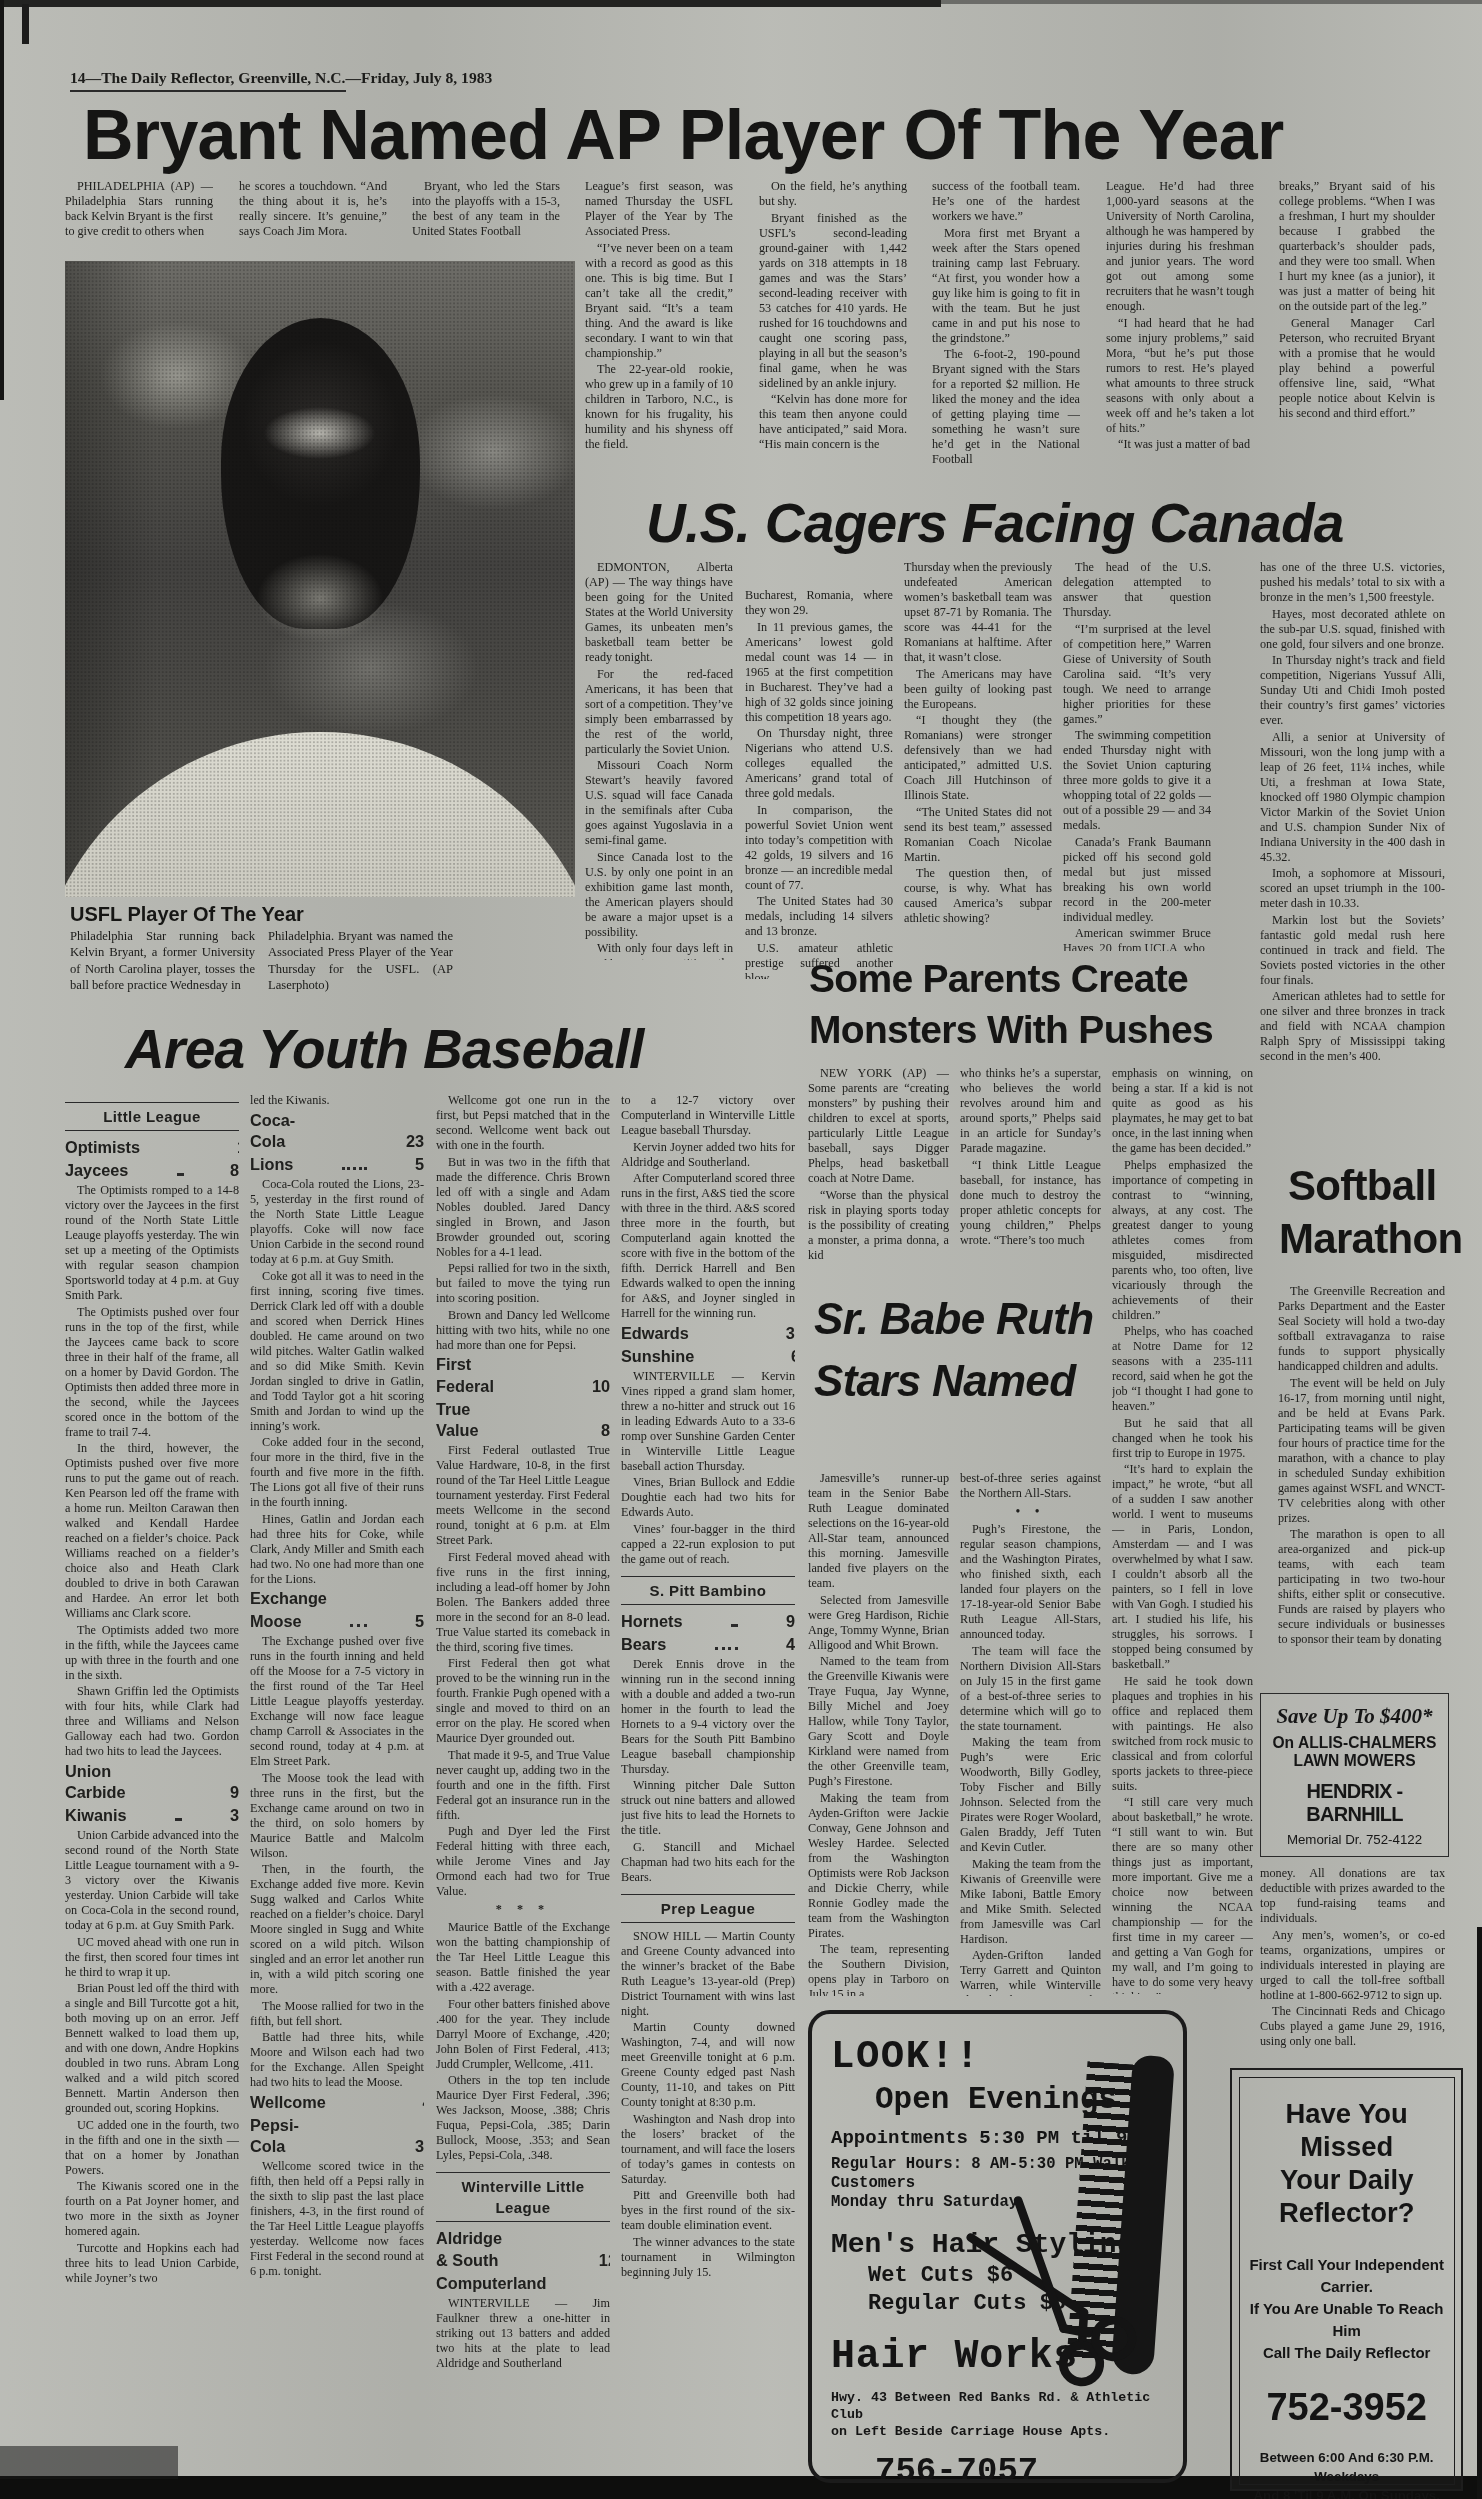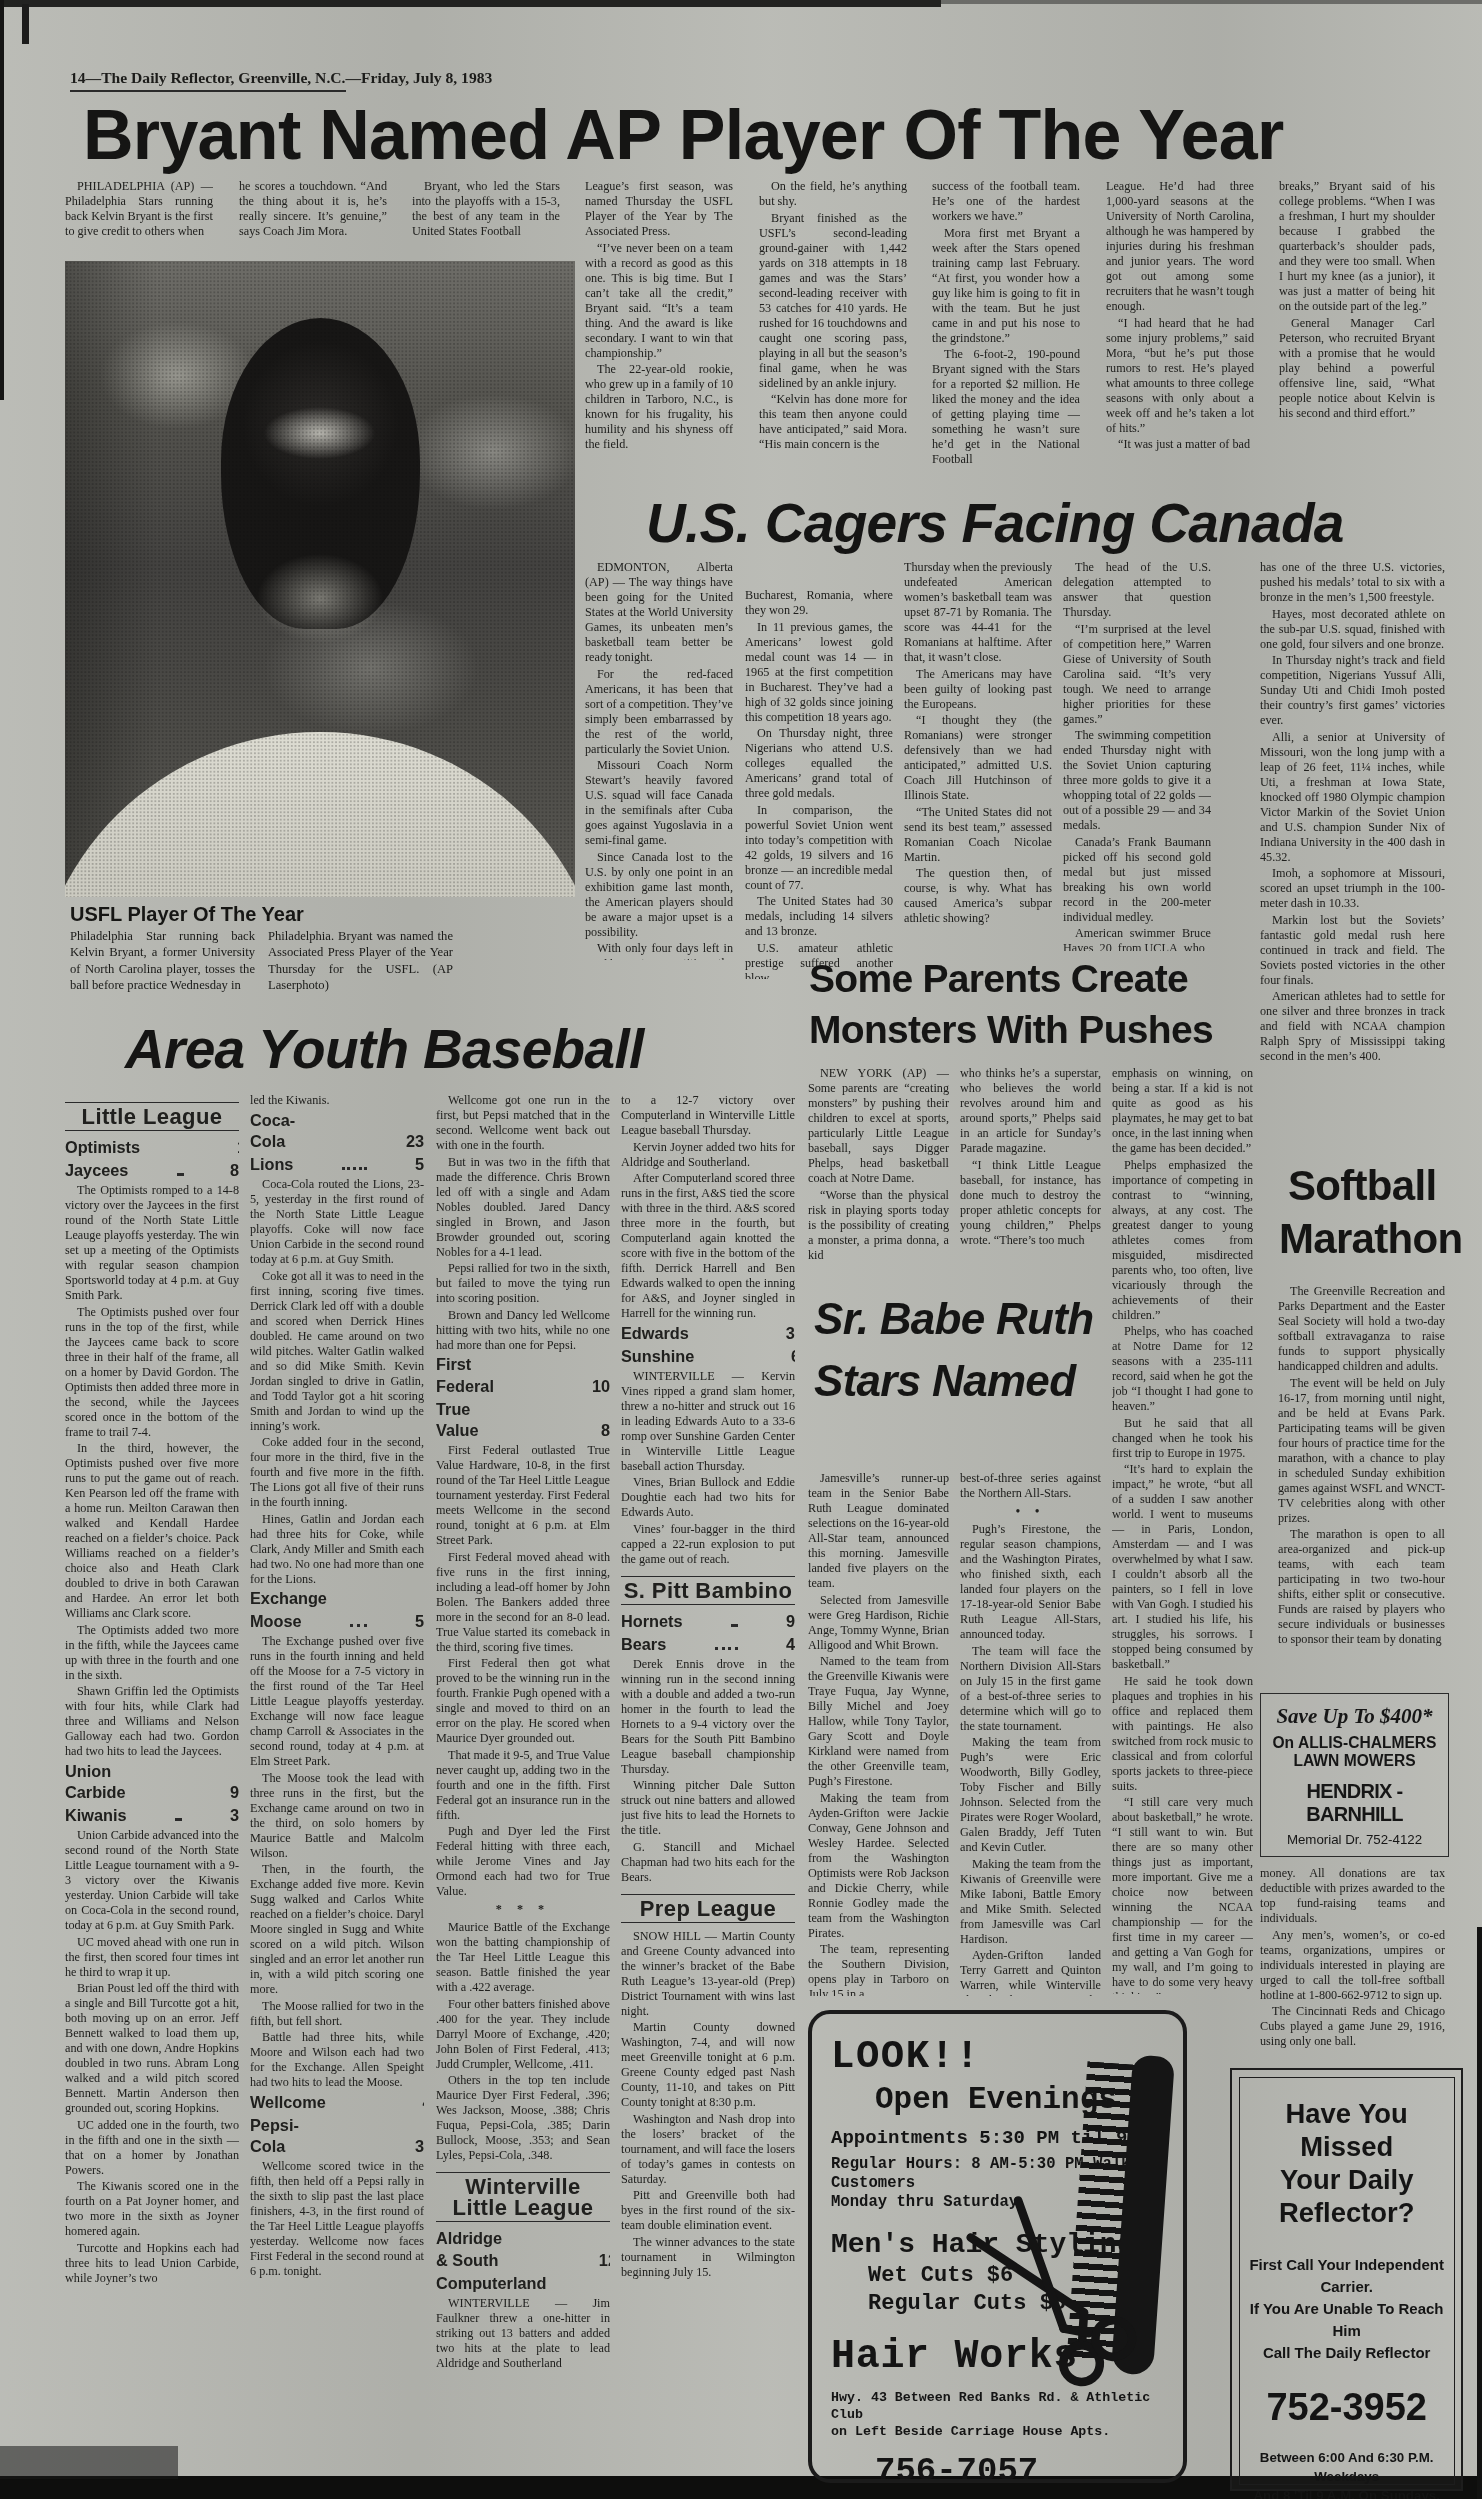--- a/index.html
+++ b/index.html
@@ -7,21 +7,21 @@
     background:
       linear-gradient(90deg, rgba(255,255,255,.06), rgba(0,0,0,.05) 28%, rgba(255,255,255,.05) 52%, rgba(0,0,0,.06) 82%, rgba(255,255,255,.04)),
       #b7b8b2;
     color:#1a1a18;font-family:"Liberation Serif",serif;}
   .abs{position:absolute;}
   .col{position:absolute;overflow:hidden;text-align:justify;font-size:12.2px;line-height:15px;color:#20201e;}
   .para{margin:0 0 1.5px 0;text-indent:12px;}
   .cont{text-indent:0;}
   .hl{position:absolute;font-family:"Liberation Sans","DejaVu Sans",sans-serif;font-weight:bold;color:#151514;letter-spacing:-0.7px;white-space:nowrap;}
   .it{font-style:italic;}
-  .sec{font-family:"Liberation Sans",sans-serif;font-weight:bold;font-size:22px;line-height:21px;text-align:center;border-top:1.5px solid #29292a;border-bottom:1.5px solid #29292a;padding:3px 0;margin:9px 0 6px;letter-spacing:0.4px;text-indent:0;}
+  .sec{font-family:"Liberation Sans",sans-serif;font-weight:bold;font-size:15px;line-height:21px;text-align:center;border-top:1.5px solid #29292a;border-bottom:1.5px solid #29292a;padding:3px 0;margin:9px 0 6px;letter-spacing:0.4px;text-indent:0;}
   .score{display:flex;align-items:flex-end;font-family:"Liberation Sans",sans-serif;font-weight:bold;font-size:16.3px;line-height:21.5px;margin:1.5px 0;text-indent:0;gap:44px;}
   .score .lead{flex:1;border-bottom:3px dotted #2a2a2a;margin:0 4.4px 5.2px;}
   .stars{text-align:center;font-weight:bold;margin:3px 0;letter-spacing:6px;text-indent:0;}
   .pagehead{position:absolute;left:70px;top:69px;font-family:"Liberation Serif",serif;font-weight:bold;font-size:15.6px;color:#1c1c1a;}
   .pagehead-rule{position:absolute;left:70px;top:90px;width:276px;height:1.5px;background:#2a2a2a;}
   
   #photo{position:absolute;left:65px;top:261px;width:510px;height:636px;overflow:hidden;
     background:
       radial-gradient(119px 82px at 22% 18%, rgba(210,210,200,.5), rgba(0,0,0,0) 65%),
       radial-gradient(148px 96px at 84% 30%, rgba(205,205,198,.45), rgba(0,0,0,0) 60%),
@@ -113,21 +113,21 @@
       <p class="para">Bryant finished as the USFL’s second-leading ground-gainer with 1,442 yards on 318 attempts in 18 games and was the Stars’ second-leading receiver with 53 catches for 410 yards. He rushed for 16 touchdowns and caught one scoring pass, playing in all but the season’s final game, when he was sidelined by an ankle injury.</p>
       <p class="para">“Kelvin has done more for this team then anyone could have anticipated,” said Mora. “His main concern is the</p>
     </div>
   <div class="col" style="left:932px;top:179px;width:148px;height:296px;">
       <p class="para cont">success of the football team. He’s one of the hardest workers we have.”</p>
       <p class="para">Mora first met Bryant a week after the Stars opened training camp last February. “At first, you wonder how a guy like him is going to fit in with the team. But he just came in and put his nose to the grindstone.”</p>
       <p class="para">The 6-foot-2, 190-pound Bryant signed with the Stars for a reported $2 million. He liked the money and the idea of getting playing time — something he wasn’t sure he’d get in the National Football</p>
     </div>
   <div class="col" style="left:1106px;top:179px;width:148px;height:304px;">
       <p class="para cont">League. He’d had three 1,000-yard seasons at the University of North Carolina, although he was hampered by injuries during his freshman and junior years. The word got out among some recruiters that he wasn’t tough enough.</p>
-      <p class="para">“I had heard that he had some injury problems,” said Mora, “but he’s put those rumors to rest. He’s played what amounts to three college seasons with only about a week off and he’s taken a lot of hits.”</p>
+      <p class="para">“I had heard that he had some injury problems,” said Mora, “but he’s put those rumors to rest. He’s played what amounts to three struck seasons with only about a week off and he’s taken a lot of hits.”</p>
       <p class="para">“It was just a matter of bad</p>
     </div>
   <div class="col" style="left:1279px;top:179px;width:156px;height:304px;">
       <p class="para cont">breaks,” Bryant said of his college problems. “When I was a freshman, I hurt my shoulder because I grabbed the quarterback’s shoulder pads, and they were too small. When I hurt my knee (as a junior), it was just a matter of being hit on the outside part of the leg.”</p>
       <p class="para">General Manager Carl Peterson, who recruited Bryant with a promise that he would play behind a powerful offensive line, said, “What people notice about Kelvin is his second and third effort.”</p>
     </div>
 
   <div id="photo">
     <div class="shade-l"></div>
     <div class="head"></div>

